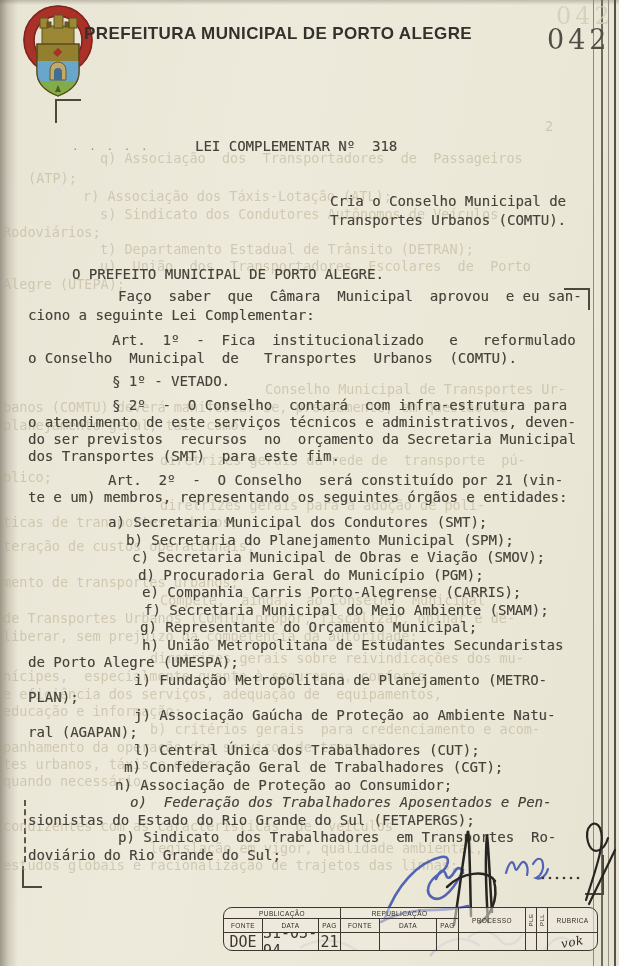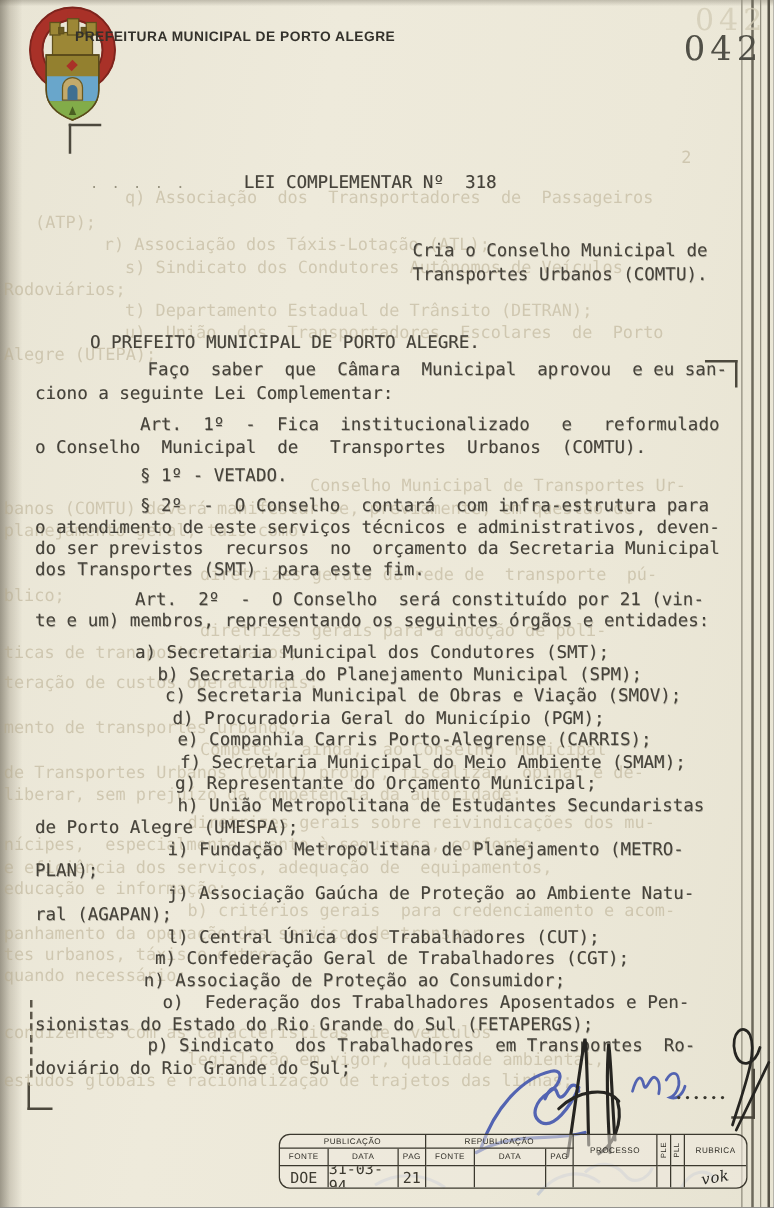--- a/index.html
+++ b/index.html
@@ -12,22 +12,22 @@
   .edge-left{position:absolute;left:0;top:0;width:18px;height:966px;
     background:linear-gradient(90deg,rgba(90,84,70,.55),rgba(120,112,95,.25) 45%,rgba(120,112,95,0));}
   .edge-top{position:absolute;left:0;top:0;width:619px;height:5px;
     background:linear-gradient(180deg,rgba(90,84,70,.30),rgba(90,84,70,0));}
   .vline{position:absolute;top:0;height:966px;}
   
   .tline{position:absolute;white-space:pre;font:14px/17px "DejaVu Sans Mono","Liberation Mono",monospace;
     color:#45423a;text-shadow:.4px .4px .3px rgba(70,64,54,.35);}
   .gline{position:absolute;white-space:pre;font:13.5px/16px "DejaVu Sans Mono","Liberation Mono",monospace;
     color:#b3a789;opacity:.5;}
-  .header-title{position:absolute;left:60px;top:24px;
-    font-family:"Liberation Sans","DejaVu Sans",sans-serif;font-weight:bold;font-size:11px;
+  .header-title{position:absolute;left:84px;top:24px;
+    font-family:"Liberation Sans","DejaVu Sans",sans-serif;font-weight:bold;font-size:17px;
     letter-spacing:.4px;color:#33312b;}
   .folio{position:absolute;left:547px;top:24px;font-family:"DejaVu Serif","Liberation Serif",serif;
     font-size:27px;letter-spacing:4px;color:#504f46;}
   .folio-ghost{position:absolute;left:556px;top:2px;font-family:"DejaVu Serif","Liberation Serif",serif;
     font-size:24px;letter-spacing:4px;color:#d3ccb6;opacity:.8;}
   .dots{position:absolute;left:72px;top:140px;font-size:11px;letter-spacing:2px;color:#97927f;}
   
   .mark{position:absolute;}
   .m-tl{left:55px;top:99px;width:24px;height:22px;border-left:2px solid #4c483d;border-top:2px solid #4c483d;}
   .m-tr{left:564px;top:288px;width:24px;height:20px;border-right:2px solid #4c483d;border-top:2px solid #4c483d;}
@@ -36,21 +36,21 @@
   .m-dash{left:24px;top:800px;width:1px;height:62px;border-left:2px dashed #5c574a;}
   
   .stamp{position:absolute;left:223px;top:907px;width:375px;height:44px;
     border:1.5px solid #3b382e;border-radius:9px;background:rgba(238,234,222,.55);
     display:grid;grid-template-columns:39px 56px 22px 39px 57px 22px 67px 11px 11px 1fr;
     grid-template-rows:11px 14px 1fr;box-sizing:border-box;overflow:hidden;}
   .stamp .c{border-right:1px solid #3b382e;border-bottom:1px solid #3b382e;
     display:flex;align-items:center;justify-content:center;
     font-family:"Liberation Sans","DejaVu Sans",sans-serif;font-size:6.5px;letter-spacing:.4px;color:#2e2c25;overflow:hidden;}
   .stamp .noR{border-right:none;} .stamp .noB{border-bottom:none;}
-  .stamp .dcell{font-family:"DejaVu Sans Mono","Liberation Mono",monospace;font-size:12px;color:#3c392f;letter-spacing:0;}
+  .stamp .dcell{font-family:"DejaVu Sans Mono","Liberation Mono",monospace;font-size:15px;color:#3c392f;letter-spacing:0;}
   .stamp .vert{transform:rotate(-90deg);font-size:6px;letter-spacing:.5px;}
   .stamp .rub{font-family:"DejaVu Serif","Liberation Serif",serif;font-style:italic;font-size:12px;
     color:#2b2a26;transform:rotate(-10deg);}
   svg.overlay{position:absolute;left:0;top:0;pointer-events:none;}
 </style>
 </head>
 <body>
 
 <div class="paper">
 
@@ -104,21 +104,21 @@
   <div id="ghost-layer">
       <div class="gline" style="left: 545px; top: 118px;">2</div>
       <div class="gline" style="left: 100px; top: 150px;">q) Associação  dos  Transportadores  de  Passageiros</div>
       <div class="gline" style="left: 28px; top: 170px;">(ATP);</div>
       <div class="gline" style="left: 83px; top: 188px;">r) Associação dos Táxis-Lotação (ATL);</div>
       <div class="gline" style="left: 100px; top: 206px;">s) Sindicato dos Condutores Autônomos de Veículos</div>
       <div class="gline" style="left: 3px; top: 224px;">Rodoviários;</div>
       <div class="gline" style="left: 100px; top: 241px;">t) Departamento Estadual de Trânsito (DETRAN);</div>
       <div class="gline" style="left: 100px; top: 258px;">u)  União  dos  Transportadores  Escolares  de  Porto</div>
       <div class="gline" style="left: 3px; top: 276px;">Alegre (UTEPA);</div>
-      <div class="gline" style="left: 248px; top: 381px;">Conselho Municipal de Transportes Ur-</div>
+      <div class="gline" style="left: 265px; top: 381px;">Conselho Municipal de Transportes Ur-</div>
       <div class="gline" style="left: 3px; top: 399px;">banos (COMTU) deverá manifestar-se, previamente, em questão de</div>
       <div class="gline" style="left: 3px; top: 417px;">planejamento geral, tais como:</div>
       <div class="gline" style="left: 160px; top: 452px;">diretrizes gerais da rede de  transporte  pú-</div>
       <div class="gline" style="left: 3px; top: 469px;">blico;</div>
       <div class="gline" style="left: 160px; top: 497px;">diretrizes gerais para a adoção de polí-</div>
       <div class="gline" style="left: 3px; top: 514px;">ticas de transportes urbanos;</div>
       <div class="gline" style="left: 3px; top: 538px;">teração de custos operacionais;</div>
       <div class="gline" style="left: 3px; top: 574px;">mento de transportes urbanos;</div>
       <div class="gline" style="left: 160px; top: 592px;">Compete,  ainda,  ao Conselho  Municipal</div>
       <div class="gline" style="left: 3px; top: 610px;">de Transportes Urbanos (COMTU) propor, fiscalizar, opinar e de-</div>
@@ -161,21 +161,21 @@
       <div class="tline" style="left: 140px; top: 619px;">g) Representante do Orçamento Municipal;</div>
       <div class="tline" style="left: 142px; top: 637px;">h) União Metropolitana de Estudantes Secundaristas</div>
       <div class="tline" style="left: 28px; top: 654px;">de Porto Alegre (UMESPA);</div>
       <div class="tline" style="left: 134px; top: 672px;">i) Fundação Metropolitana de Planejamento (METRO-</div>
       <div class="tline" style="left: 28px; top: 689px;">PLAN);</div>
       <div class="tline" style="left: 134px; top: 707px;">j) Associação Gaúcha de Proteção ao Ambiente Natu-</div>
       <div class="tline" style="left: 28px; top: 724px;">ral (AGAPAN);</div>
       <div class="tline" style="left: 134px; top: 742px;">l) Central Única dos Trabalhadores (CUT);</div>
       <div class="tline" style="left: 124px; top: 759px;">m) Confederação Geral de Trabalhadores (CGT);</div>
       <div class="tline" style="left: 115px; top: 777px;">n) Associação de Proteção ao Consumidor;</div>
-      <div class="tline" style="left: 130px; top: 794px;">o)  Federação dos Trabalhadores Aposentados e Pen-</div>
+      <div class="tline" style="left: 130px; top: 794px; font-style: italic;">o)  Federação dos Trabalhadores Aposentados e Pen-</div>
       <div class="tline" style="left: 28px; top: 812px; text-align: right;">sionistas do Estado do Rio Grande do Sul (FETAPERGS);</div>
       <div class="tline" style="left: 118px; top: 829px;">p) Sindicato  dos Trabalhadores  em Transportes  Ro-</div>
       <div class="tline" style="left: 28px; top: 847px;">doviário do Rio Grande do Sul;</div>
     </div>
 
   <svg class="overlay" width="619" height="966">
 
     <g stroke="#7f96c9" stroke-width="2.5" fill="none" opacity="0.30">
       <path d="M300 948 c 20 -12 42 -8 56 2"></path>
       <path d="M430 956 c 14 -18 34 -22 50 -10"></path>

